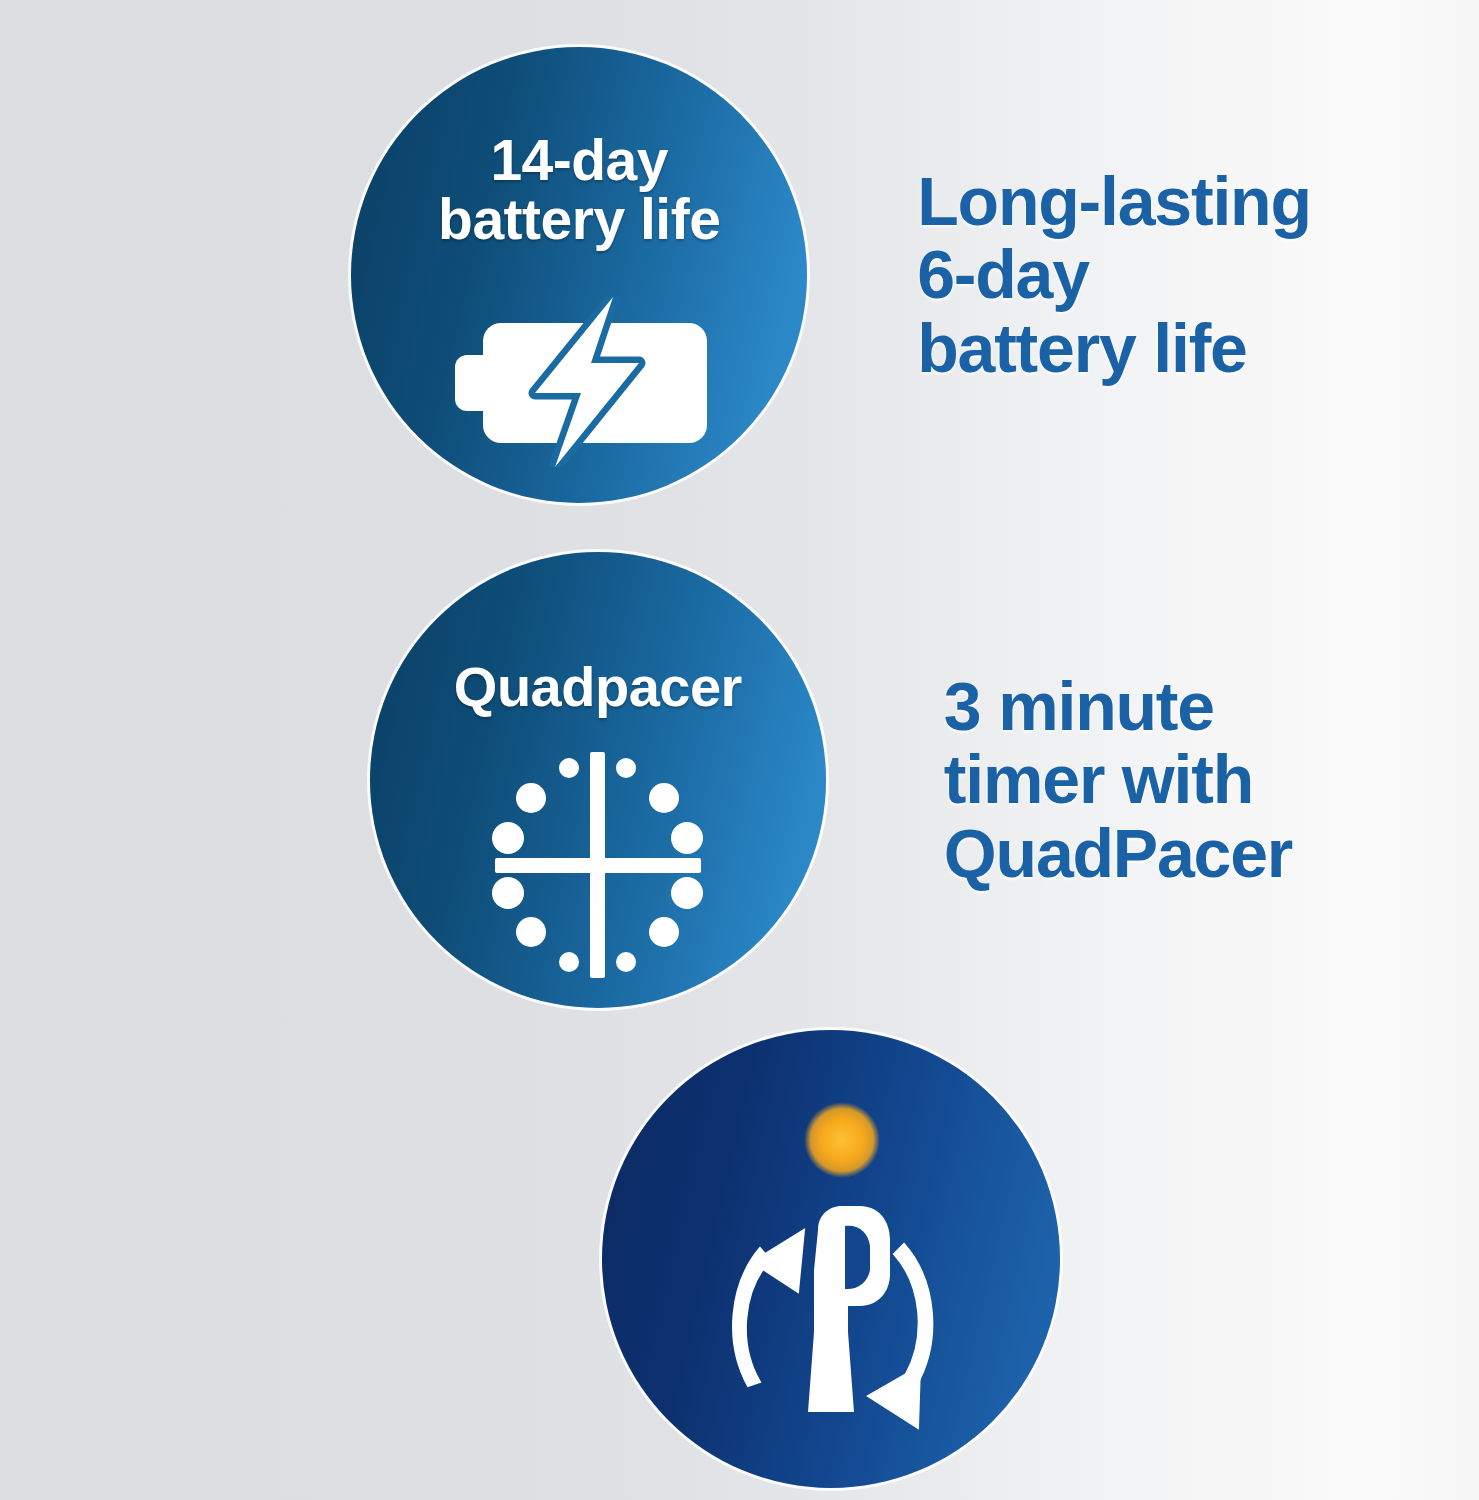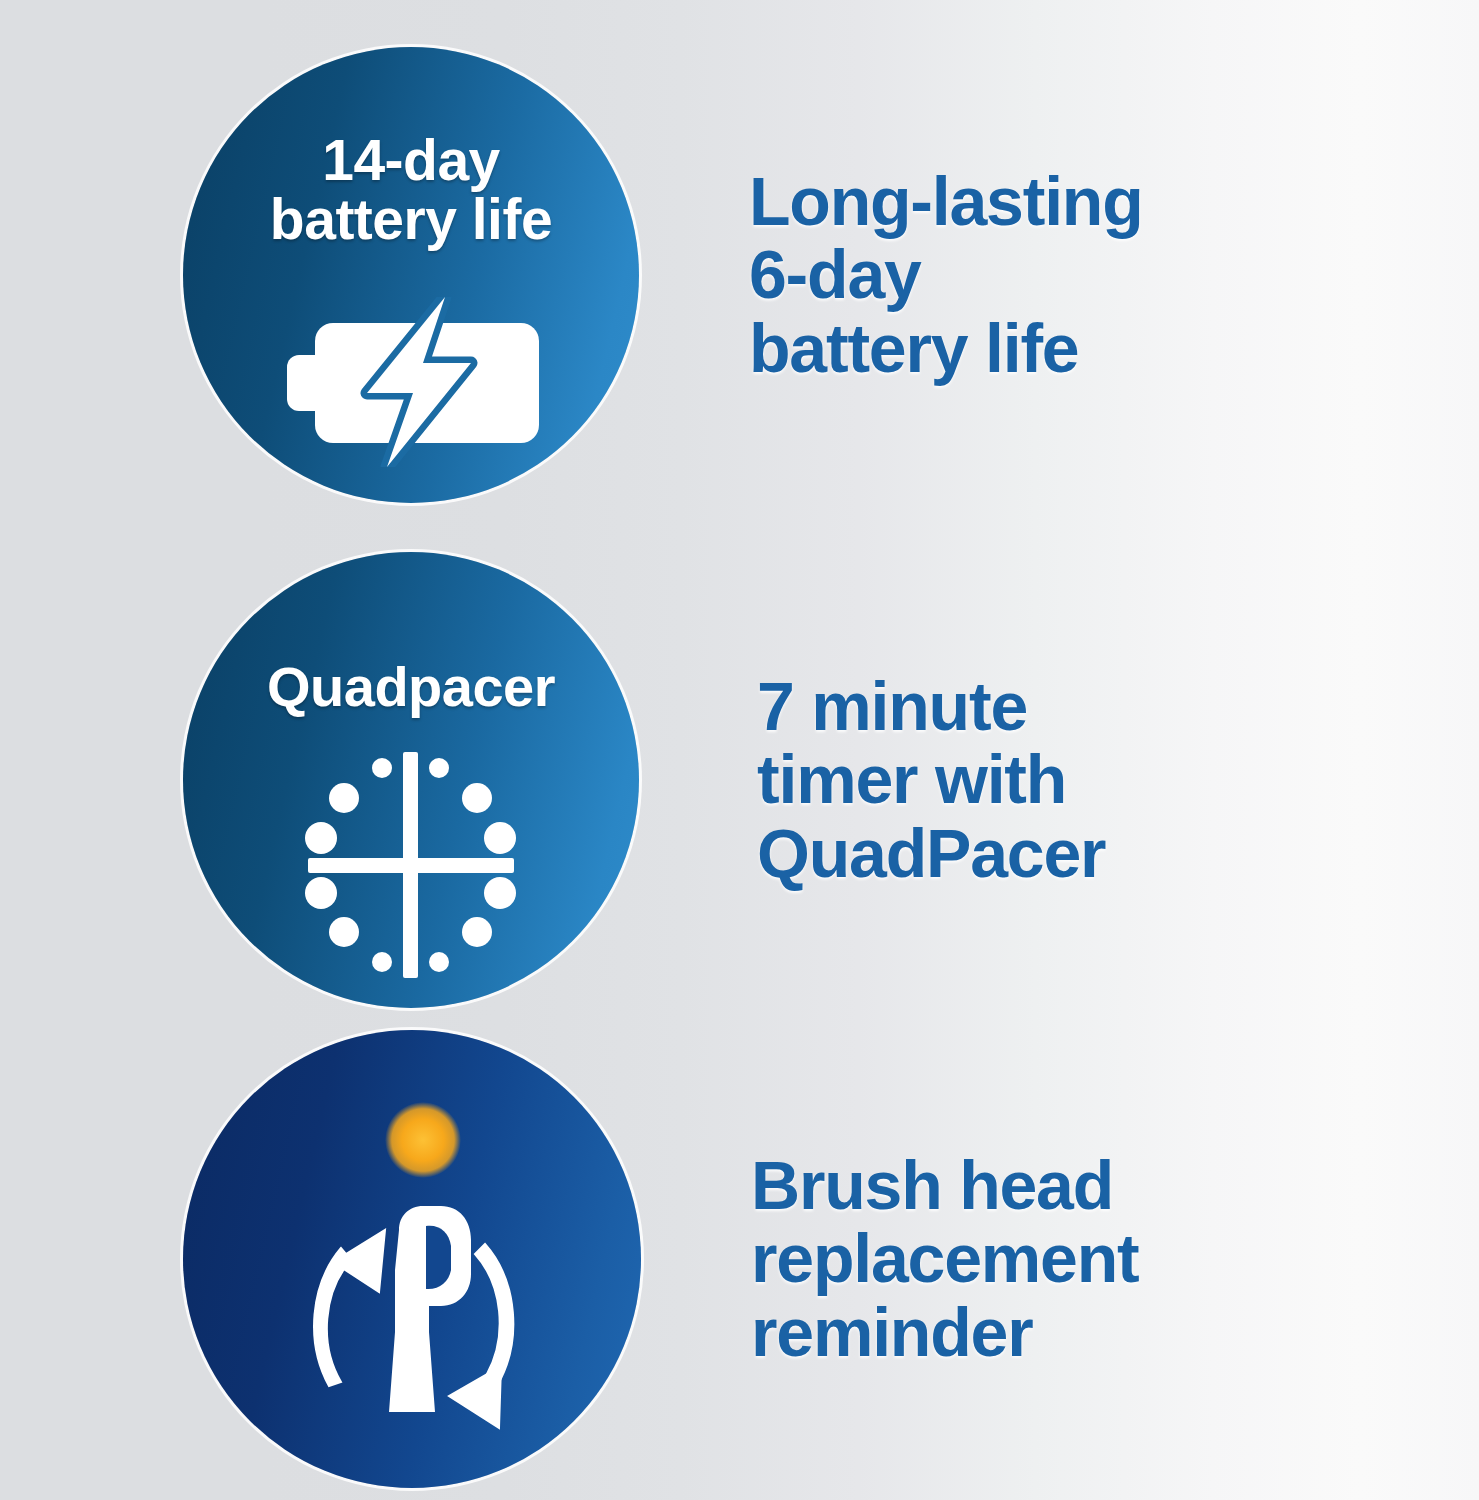--- a/index.html
+++ b/index.html
@@ -29,20 +29,21 @@
         #f7f7f8 100%);
   }
 
   
   .feature-row {
     position: absolute;
     display: flex;
     align-items: center;
     left: 0;
     width: 100%;
+    justify-content: center;
   }
 
   .badge {
     position: relative;
     flex: 0 0 auto;
     border-radius: 50%;
     box-shadow: 0 0 0 3px rgba(255,255,255,0.85);
     overflow: visible;
   }
 
@@ -200,21 +201,21 @@
               <circle cx="209" cy="143" r="16"></circle>
               <circle cx="186" cy="182" r="15"></circle>
               <circle cx="148" cy="212" r="10"></circle>
             </g>
           </svg>
         </div>
 
       </div>
     </div>
 
-    <div class="feature-text" id="text-quadpacer">7 minute
+    <div class="feature-text" id="text-quadpacer">3 minute
 timer with
 QuadPacer</div>
   </div>
 
   <div class="feature-row" id="row-brush">
 
     <div class="badge" id="badge-brush">
       <div class="badge-inner">
 
         <div class="badge-art">
@@ -271,18 +272,15 @@
                      C 256 194, 266 202, 268 216
                      L 268 240
                      C 266 252, 256 260, 243 259
                      Z" fill="#12478f"></path>
           </svg>
         </div>
 
       </div>
     </div>
 
-    <div class="feature-text" id="text-brush">Brush head
-replacement
-reminder</div>
   </div>
 
 </div>
 
 </body></html>

